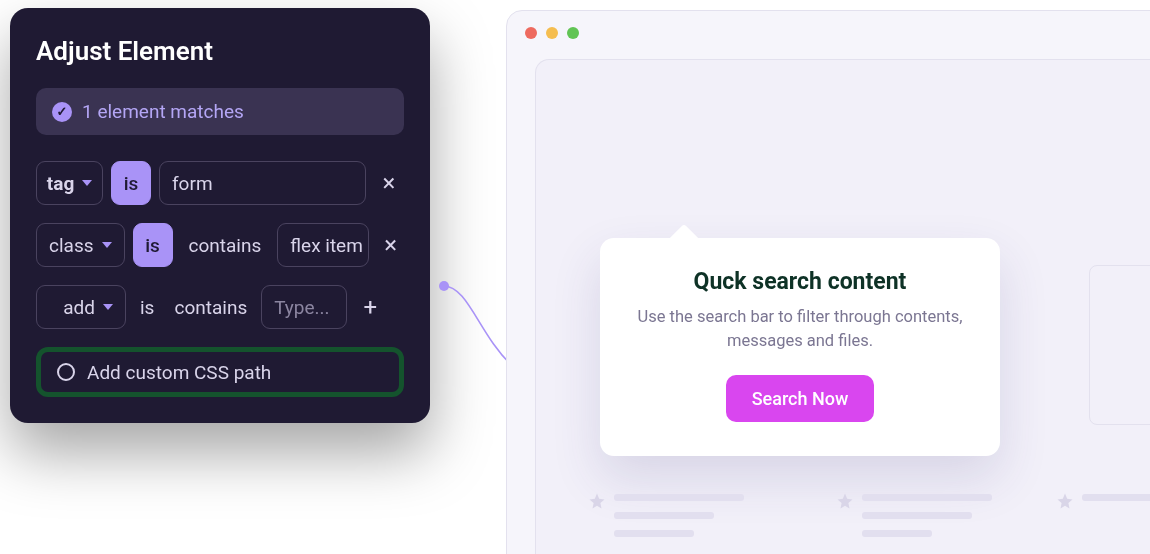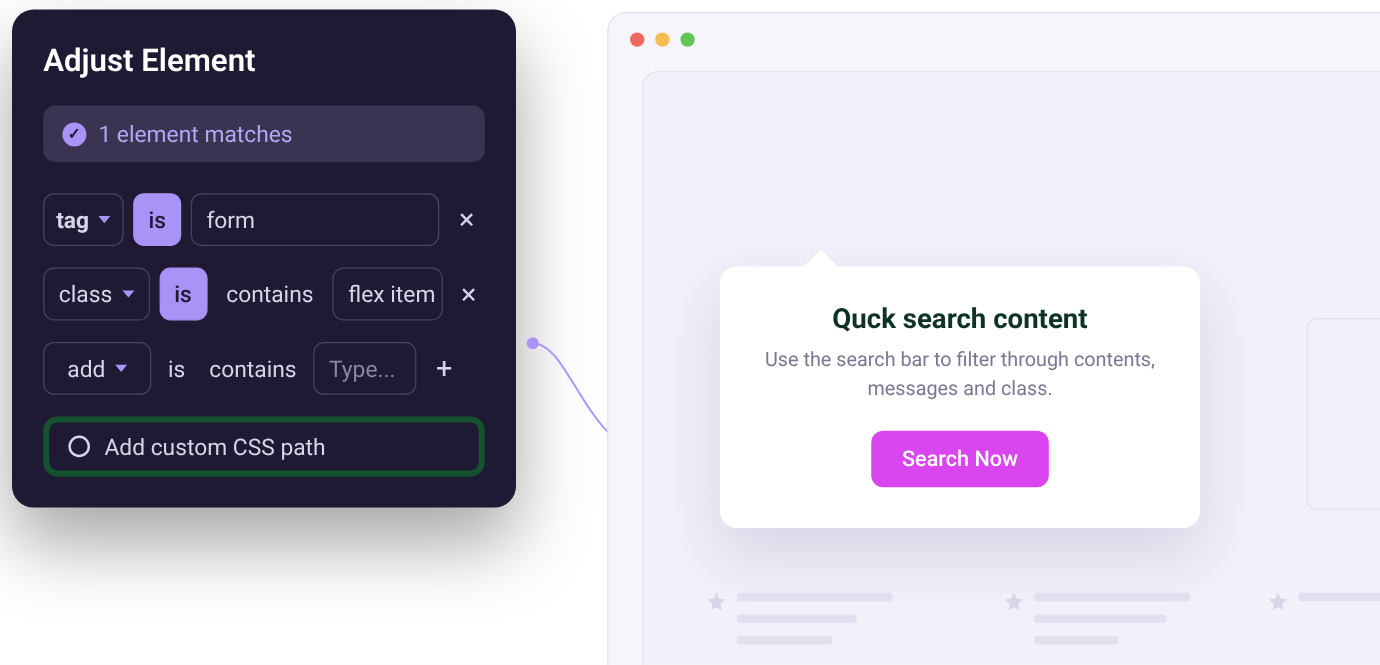--- a/index.html
+++ b/index.html
@@ -54,21 +54,21 @@
     border:1px solid #e3e1ee; border-top-left-radius:14px; border-right:0; border-bottom:0;
     background:#f2f0f9; padding:30px 0 0 42px; position:relative;
   }
   .searchbar{
     width:460px;height:48px;border:2px solid #b0a1ee;border-radius:28px;
     background:#fff;display:flex;align-items:center;gap:12px;padding:0 20px;
     color:#88839c;font-size:21px;
   }
   .searchbar svg{flex-shrink:0;}
   .popover{
-    position:absolute; left:64px; top:162px;
+    position:absolute; left:64px; top:178px;
     width:400px;background:#fff;border-radius:14px;
     box-shadow:0 22px 50px rgba(60,50,120,0.14);
     padding:30px 32px 34px; text-align:center;
   }
   .popover::before{
     content:"";position:absolute;top:-10px;left:74px;
     width:20px;height:20px;background:#fff;transform:rotate(45deg);
     border-top-left-radius:3px;
   }
   .pop-title{font-size:23px;font-weight:700;color:#0e3226;margin-bottom:10px;}
@@ -111,21 +111,21 @@
       <span>class</span>
       <span class="chev"></span>
     </div>
     <div class="pill-solid" style="width:40px;">is</div>
     <div class="pill" style="border:0;padding:0 8px;">contains</div>
     <div class="pill pill-input" style="width:100px;overflow:hidden;white-space:nowrap;">flex item</div>
     <div class="xbtn">×</div>
   </div>
 
   <div class="rule-row">
-    <div class="pill pill-dd" style="width:90px;">
+    <div class="pill pill-dd" style="width:90px;justify-content:flex-end;">
       <span>add</span>
       <span class="chev"></span>
     </div>
     <div class="pill" style="border:0;padding:0 6px;">is</div>
     <div class="pill" style="border:0;padding:0 6px;">contains</div>
     <div class="pill pill-input" style="width:86px;overflow:hidden;color:#8b85a0;">Type...</div>
     <div class="plusbtn">+</div>
   </div>
 
   <div class="custom-row">
@@ -143,21 +143,21 @@
 <div class="browser">
   <div class="dots">
     <div class="dot r"></div>
     <div class="dot y"></div>
     <div class="dot g"></div>
   </div>
   <div class="content-area">
 
     <div class="popover">
       <div class="pop-title">Quck search content</div>
-      <div class="pop-desc">Use the search bar to filter through contents, messages and class.</div>
+      <div class="pop-desc">Use the search bar to filter through contents, messages and files.</div>
       <div class="pop-btn">Search Now</div>
     </div>
 
     <div class="skel-card"></div>
 
     <div class="star" style="left:52px;top:432px;">
       <svg viewBox="0 0 24 24" fill="#d9d5e8">
           <path d="M12 2l2.9 6.9L22 10l-5.5 4.8L18 22l-6-3.6L6 22l1.5-7.2L2 10l7.1-1.1z"></path>
         </svg>
     </div>

